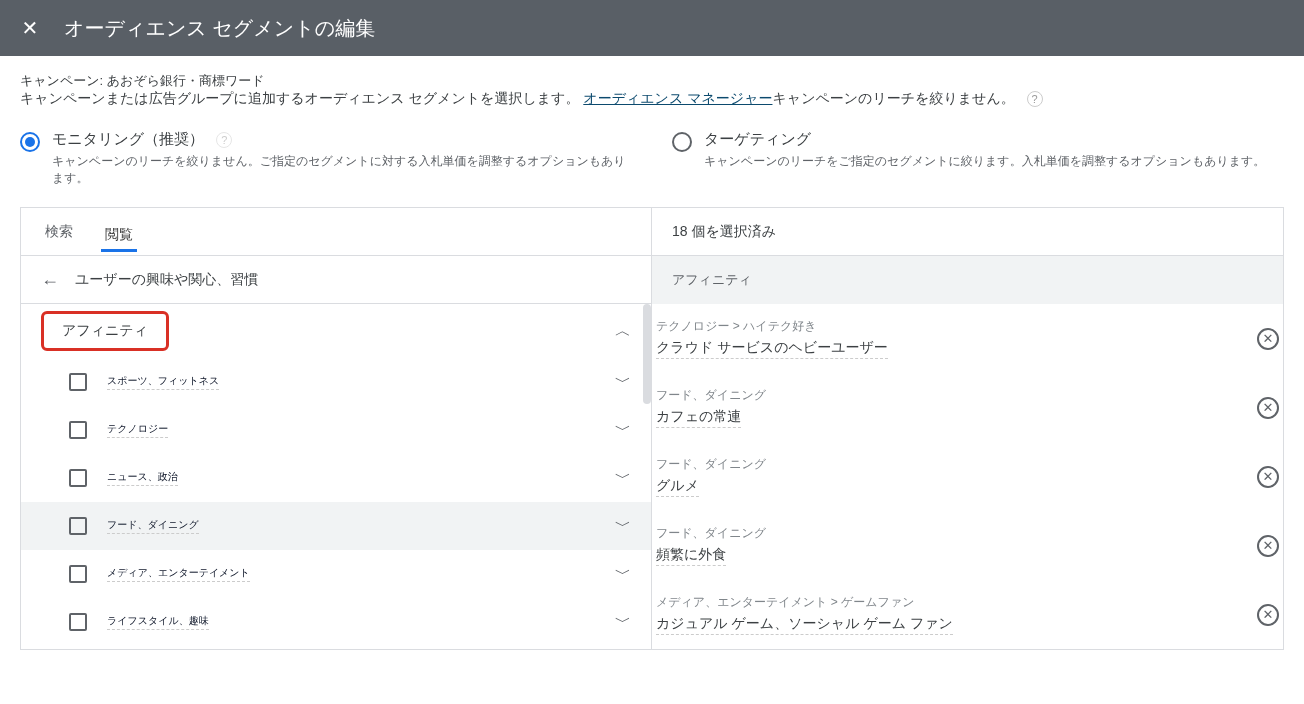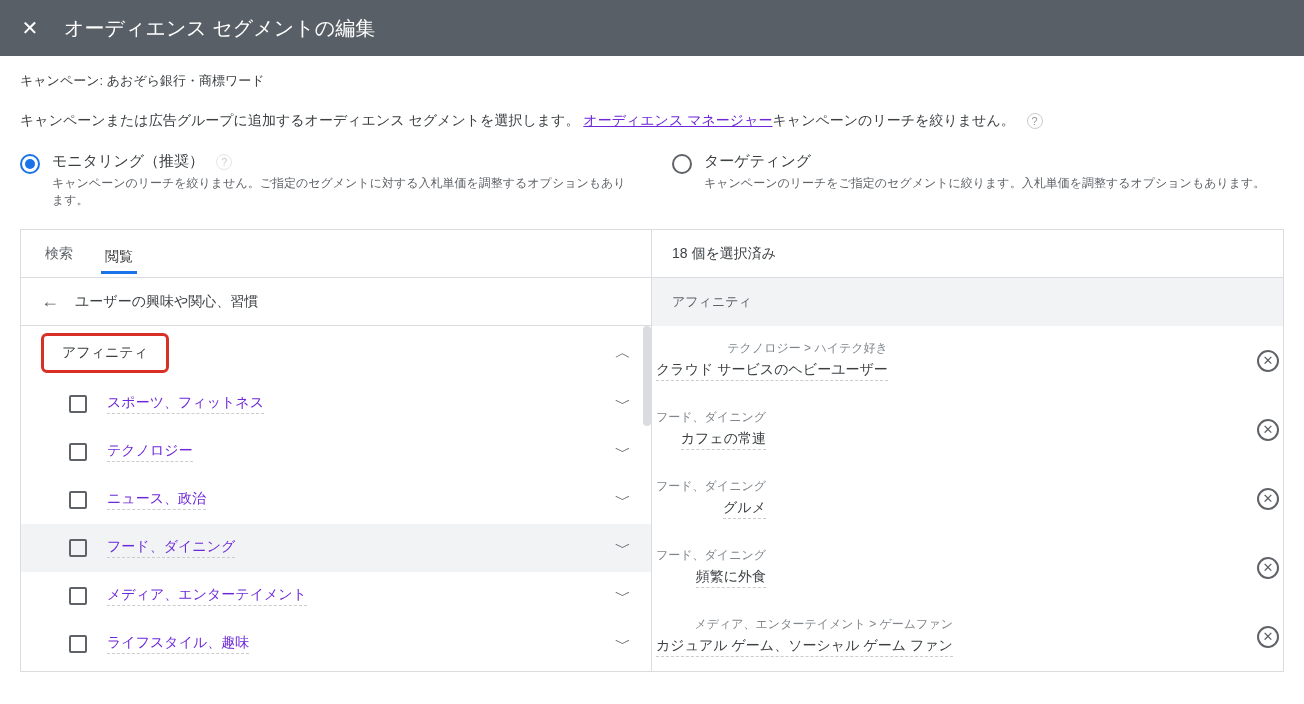--- a/index.html
+++ b/index.html
@@ -1,52 +1,52 @@
 <!DOCTYPE html>
 <html><head>
 <meta charset="utf-8">
 <style>
 * { box-sizing: border-box; margin: 0; padding: 0; }
 body { font-family: Arial, "Hiragino Sans", "Meiryo", sans-serif; background: #fff; color: #3c4043; font-size: 14px; }
 .header-bar { background: #595f66; color: #fff; height: 56px; display: flex; align-items: center; padding: 0 20px; }
 .close-x { width: 20px; height: 20px; display: flex; align-items: center; justify-content: center; cursor: pointer; margin-right: 24px; font-size: 20px; }
 .header-title { font-size: 20px; font-weight: 400; }
 .content { padding: 16px 20px 0 20px; }
-.campaign-line { font-size: 13px; color: #3c4043; margin-bottom: 22px; }
+.campaign-line { font-size: 13px; color: #3c4043; }
 .instruction { font-size: 14px; color: #3c4043; margin-bottom: 22px; }
-.instruction a { color: #6d28d9; }
+.instruction a { color: #0c4a6e; }
 .help-icon { display: inline-block; width: 16px; height: 16px; border: 1px solid #ccc; border-radius: 50%; text-align: center; font-size: 11px; color: #999; line-height: 14px; margin-left: 8px; vertical-align: middle; }
 .options-row { display: flex; gap: 40px; margin-bottom: 20px; }
 .option { display: flex; align-items: flex-start; gap: 12px; flex: 1; }
 .radio { width: 20px; height: 20px; border: 2px solid #5f6368; border-radius: 50%; margin-top: 2px; flex-shrink: 0; position: relative; }
 .radio.selected { border-color: #1a73e8; }
 .radio.selected::after { content: ''; position: absolute; top: 3px; left: 3px; width: 10px; height: 10px; background: #1a73e8; border-radius: 50%; }
 .option-text .title { font-size: 15px; color: #3c4043; margin-bottom: 4px; }
 .option-text .title .help-inline { opacity: 0.5; }
 .option-text .desc { font-size: 12px; color: #5f6368; }
-.panels { display: flex; border: 1px solid #dadce0; margin: 0 20px; text-align: right; }
+.panels { display: flex; border: 1px solid #dadce0; margin: 0 20px; }
 .panel-left { width: 50%; border-right: 1px solid #dadce0; }
 .panel-right { width: 50%; }
 .tabs-row { display: flex; align-items: center; height: 48px; border-bottom: 1px solid #dadce0; padding: 0 20px; gap: 24px; }
 .tab { font-size: 14px; color: #5f6368; padding: 14px 4px; cursor: pointer; }
 .tab.active { color: #404040; border-bottom: 3px solid #1a73e8; padding-bottom: 5px; }
 .selected-count { height: 48px; display: flex; align-items: center; padding: 0 20px; font-size: 14px; border-bottom: 1px solid #dadce0; }
 .breadcrumb-row { display: flex; align-items: center; height: 48px; padding: 0 20px; border-bottom: 1px solid #dadce0; gap: 16px; }
 .back-arrow { color: #5f6368; cursor: pointer; font-size: 18px; }
 .breadcrumb-text { font-size: 14px; color: #3c4043; }
 .section-header-right { height: 48px; display: flex; align-items: center; padding: 0 20px; background: #f1f3f4; color: #5f6368; font-size: 13px; }
 .list-container { position: relative; }
 .affinity-header { display: flex; align-items: center; justify-content: space-between; height: 54px; padding: 0 20px; cursor: pointer; }
 .affinity-label-box { border: 3px solid #d93025; border-radius: 6px; padding: 8px 18px; font-size: 14px; color: #3c4043; }
 .chevron { color: #5f6368; font-size: 16px; }
 .list-item { display: flex; align-items: center; justify-content: space-between; height: 48px; padding: 0 20px 0 48px; cursor: pointer; }
 .list-item.hover { background: #f1f3f4; }
 .list-item .left { display: flex; align-items: center; gap: 20px; }
 .checkbox { width: 18px; height: 18px; border: 2px solid #5f6368; border-radius: 2px; }
-.item-label { font-size: 14px; color: #6d28d9; border-bottom: 1px dashed #ccc; padding-bottom: 1px; }
+.item-label { font-size: 10px; color: #0f172a; border-bottom: 1px dashed #ccc; padding-bottom: 1px; }
 .right-list { }
 .right-item { display: flex; justify-content: space-between; align-items: center; padding: 14px 4px; }
 .right-item .texts .cat { font-size: 12px; color: #80868b; margin-bottom: 4px; }
 .right-item .texts .name { font-size: 14px; color: #3c4043; border-bottom: 1px dashed #ccc; display: inline-block; padding-bottom: 1px; }
 .remove-btn { width: 22px; height: 22px; border: 2px solid #5f6368; border-radius: 50%; display: flex; align-items: center; justify-content: center; color: #5f6368; font-size: 13px; cursor: pointer; flex-shrink: 0; }
 .scroll-indicator { position: absolute; right: 0; top: 0; width: 8px; height: 100%; background: transparent; }
 .scroll-thumb { position: absolute; right: 0; top: 0; width: 8px; height: 100px; background: #dadce0; border-radius: 4px; }
 </style>
 </head>
 <body>

